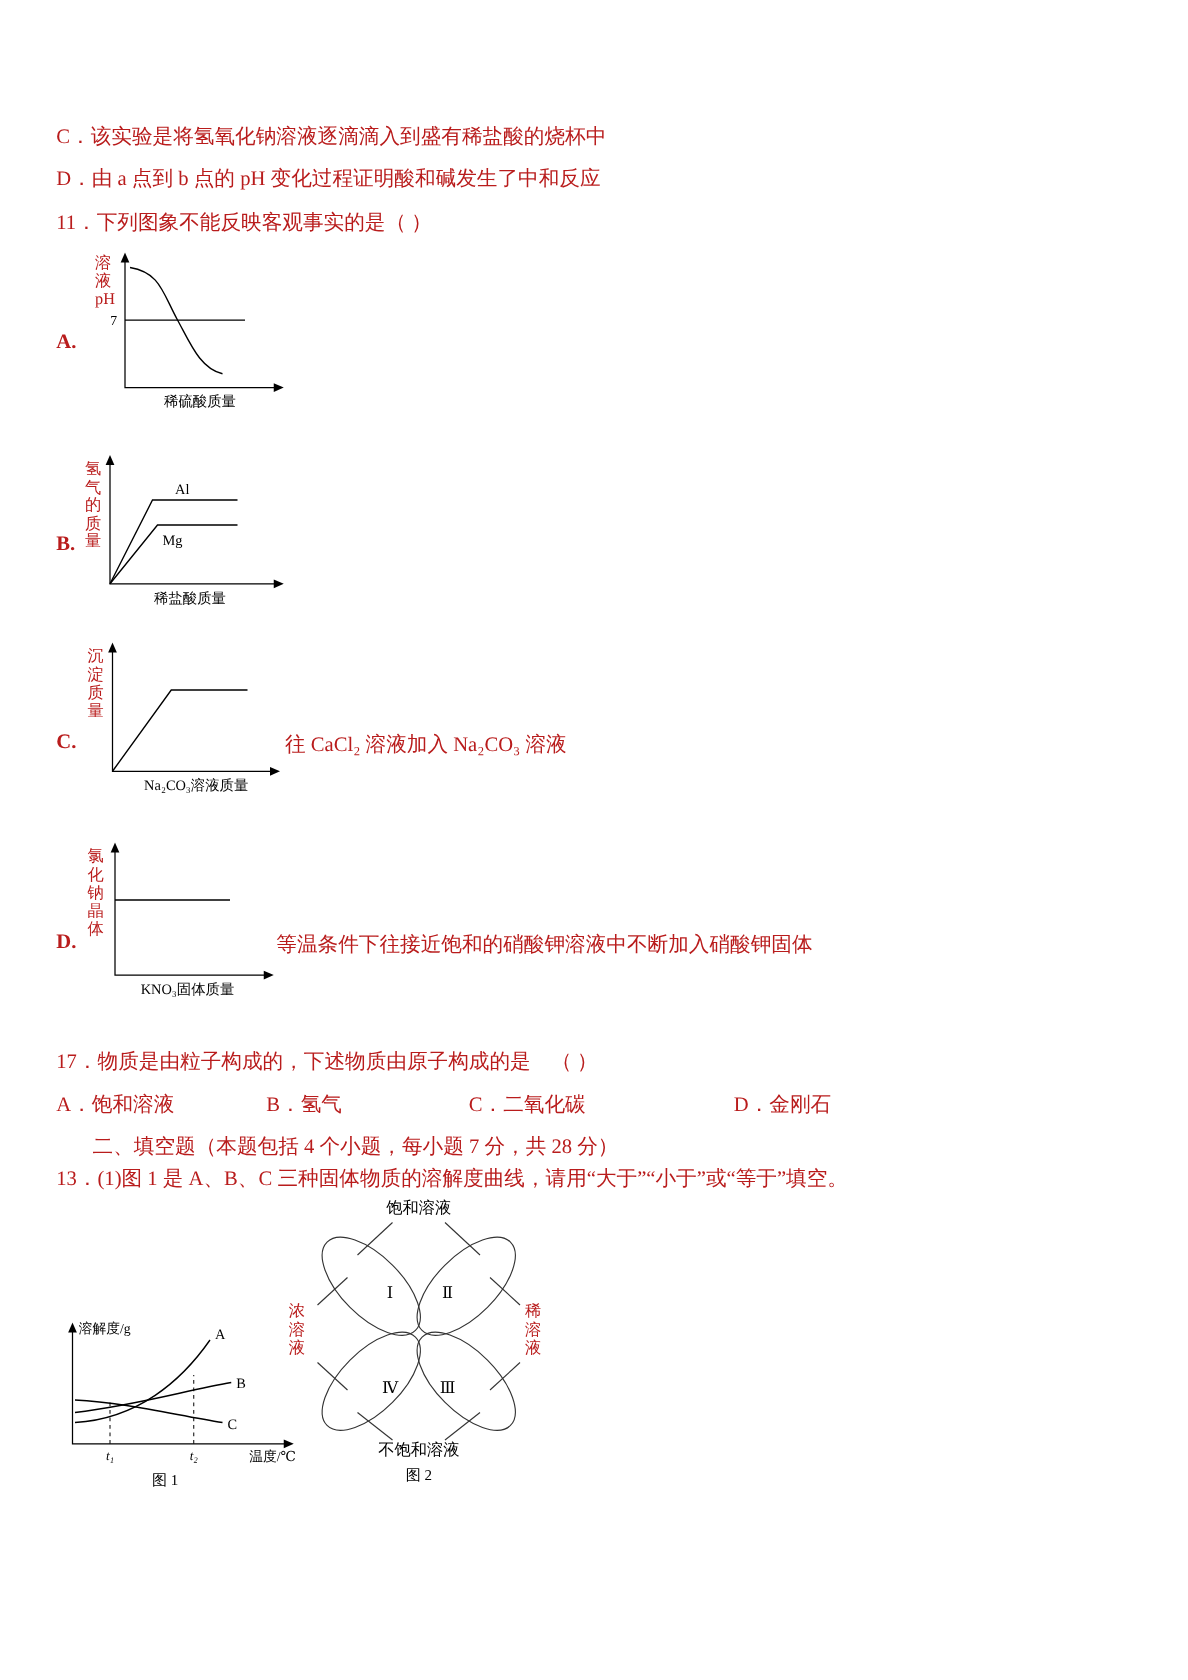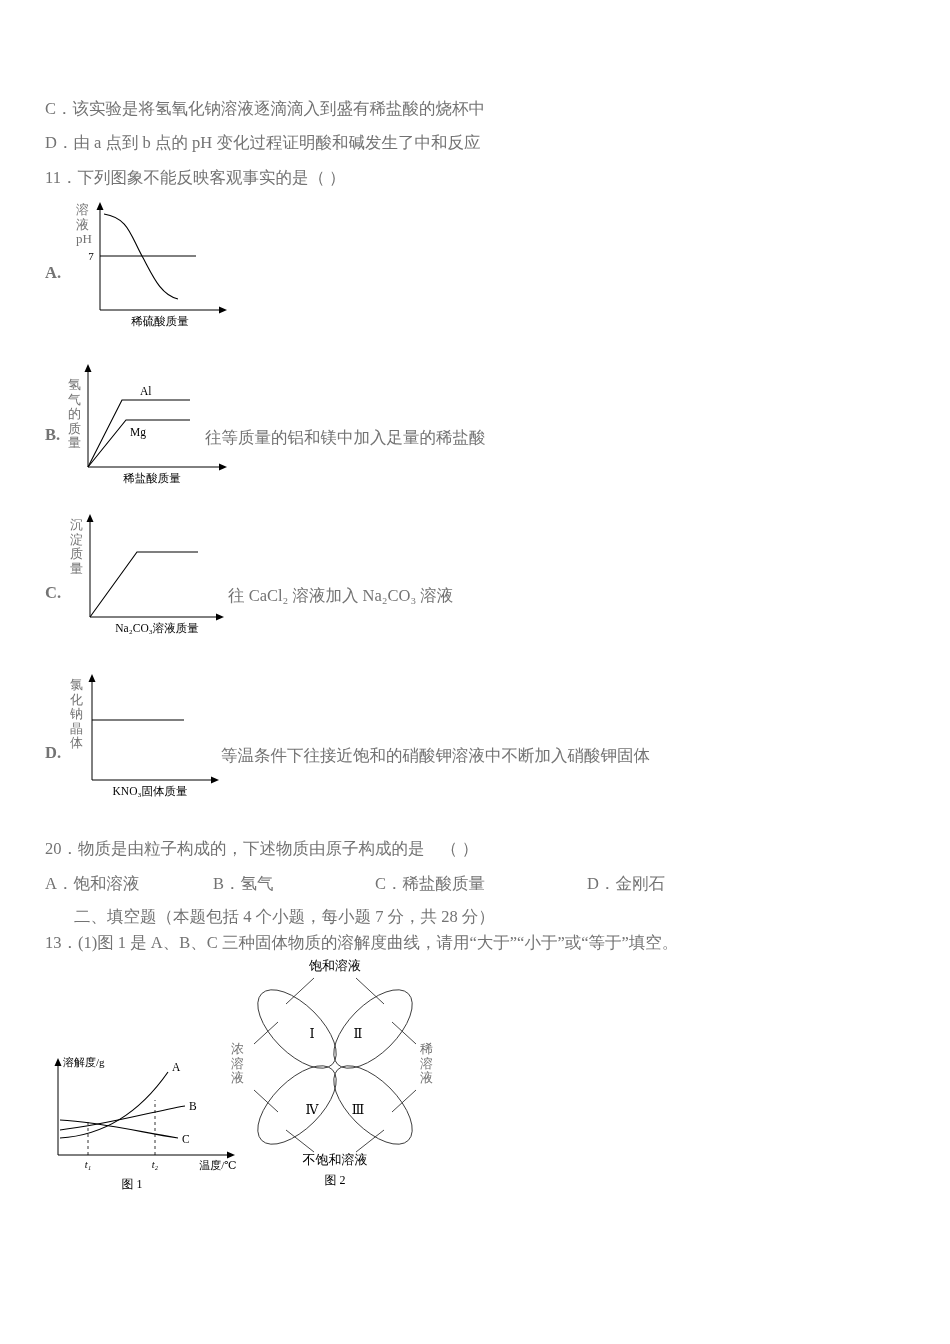--- a/index.html
+++ b/index.html
@@ -1,19 +1,19 @@
 <!DOCTYPE html>
 <html><head>
 <meta charset="utf-8">
 <style>
   * { margin:0; padding:0; box-sizing:border-box; }
   html,body { background:#ffffff; }
   #page {
     position:relative; width:950px; height:1344px; background:#fff;
-    font-family:"Liberation Serif","DejaVu Serif",serif; color:#737373;
+    font-family:"Liberation Serif","DejaVu Serif",serif; color:#b91c1c;
     font-size:16.5px;
   }
   .abs { position:absolute; white-space:nowrap; }
   .optletter { font-weight:bold; }
   .vlabel {
     position:absolute; width:18px; font-size:13px; line-height:1.12;
     text-align:left; font-family:"Liberation Serif","DejaVu Serif",serif;
   }
   svg.fig { position:absolute; overflow:visible; }
   svg text { font-family:"Liberation Serif","DejaVu Serif",serif; fill:#000; }
@@ -48,23 +48,22 @@
   <svg class="fig" style="left:60px; top:362px;" width="175" height="128" viewBox="0 0 175 128">
     <path class="ax" d="M28,8 L28,105 L160,105"></path>
     <path class="arrow" d="M28,2 l-3.5,8 h7 z"></path>
     <path class="arrow" d="M167,105 l-8,-3.5 v7 z"></path>
     <path class="curve" d="M28,105 L62,38 L130,38"></path>
     <path class="curve" d="M28,105 L66,58 L130,58"></path>
     <text x="80" y="33" font-size="11.5">Al</text>
     <text x="70" y="74" font-size="11.5">Mg</text>
     <text x="92" y="120" font-size="11.5" text-anchor="middle">稀盐酸质量</text>
   </svg>
-  <div class="vlabel" style="left:68px; top:379px;font-family:Liberation Mono, monospace;">氢气的质量</div>
+  <div class="vlabel" style="left:68px; top:368px;">氢气的质量</div>
   <div class="abs optletter" style="left:45px; top:425px;">B.</div>
-  <div class="abs" style="left:205px; top:427px;">往等质量的铝和镁中加入足量的稀盐酸</div>
 
   <svg class="fig" style="left:62px; top:512px;" width="170" height="128" viewBox="0 0 170 128">
     <path class="ax" d="M28,8 L28,105 L155,105"></path>
     <path class="arrow" d="M28,2 l-3.5,8 h7 z"></path>
     <path class="arrow" d="M162,105 l-8,-3.5 v7 z"></path>
     <path class="curve" d="M28,105 L75,40 L136,40"></path>
     <text x="95" y="120" font-size="11.5" text-anchor="middle">Na₂CO₃溶液质量</text>
   </svg>
   <div class="vlabel" style="left:70px; top:518px;">沉淀质量</div>
   <div class="abs optletter" style="left:45px; top:583px;">C.</div>
@@ -74,24 +73,24 @@
     <path class="ax" d="M30,8 L30,108 L150,108"></path>
     <path class="arrow" d="M30,2 l-3.5,8 h7 z"></path>
     <path class="arrow" d="M157,108 l-8,-3.5 v7 z"></path>
     <path class="curve" d="M30,48 L122,48"></path>
     <text x="88" y="123" font-size="11.5" text-anchor="middle">KNO₃固体质量</text>
   </svg>
   <div class="vlabel" style="left:70px; top:678px;">氯化钠晶体</div>
   <div class="abs optletter" style="left:45px; top:743px;">D.</div>
   <div class="abs" style="left:205px; top:745px;margin-left:16px;">等温条件下往接近饱和的硝酸钾溶液中不断加入硝酸钾固体</div>
 
-  <div class="abs" style="left:45px; top:838px;">20．物质是由粒子构成的，下述物质由原子构成的是　（       ）</div>
+  <div class="abs" style="left:45px; top:838px;">17．物质是由粒子构成的，下述物质由原子构成的是　（       ）</div>
   <div class="abs" style="left:45px;  top:873px;">A．饱和溶液</div>
   <div class="abs" style="left:213px; top:873px;">B．氢气</div>
-  <div class="abs" style="left:375px; top:873px;">C．稀盐酸质量</div>
+  <div class="abs" style="left:375px; top:873px;">C．二氧化碳</div>
   <div class="abs" style="left:540px; top:873px;margin-left:47px;">D．金刚石</div>
 
   <div class="abs" style="left:45px; top:906px;margin-left:29px;">二、填空题（本题包括 4 个小题，每小题 7 分，共 28 分）</div>
   <div class="abs" style="left:45px; top:932px;">13．(1)图 1 是 A、B、C 三种固体物质的溶解度曲线，请用“大于”“小于”或“等于”填空。</div>
 
   <svg class="fig" style="left:40px; top:1050px;" width="205" height="142" viewBox="0 0 205 142">
     <path class="ax" d="M18,14 L18,105 L188,105"></path>
     <path class="arrow" d="M18,8 l-3.5,8 h7 z"></path>
     <path class="arrow" d="M195,105 l-8,-3.5 v7 z"></path>
     <text x="23" y="16" font-size="11">溶解度/g</text>

